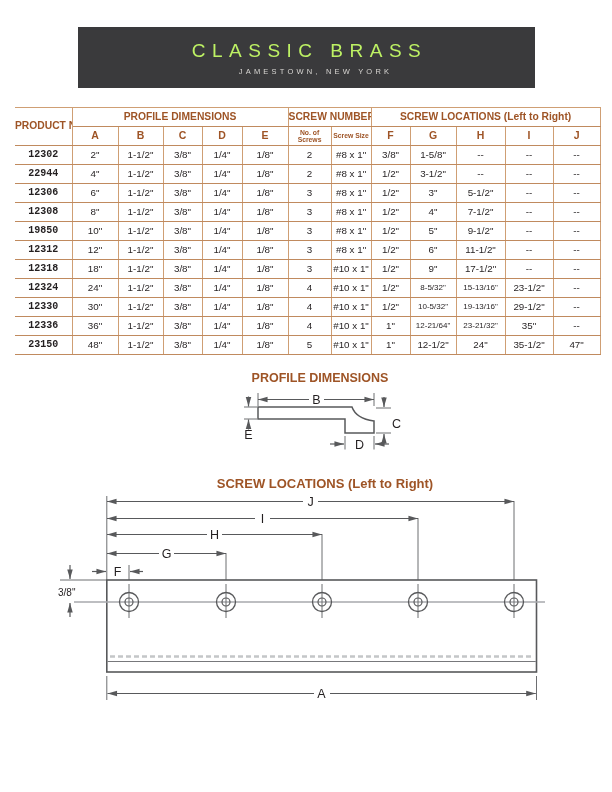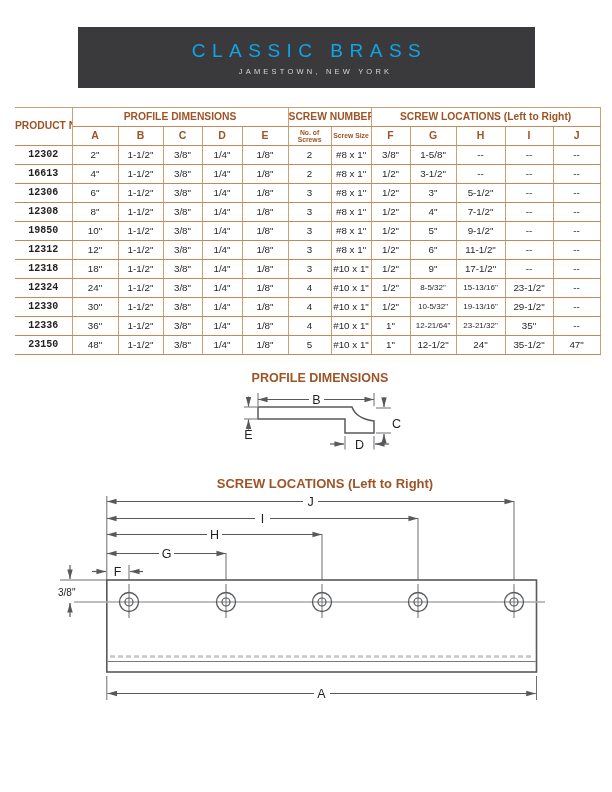--- a/index.html
+++ b/index.html
@@ -7,21 +7,21 @@
     position:relative; width:612px; height:792px; background:#ffffff;
     font-family:"Liberation Sans", sans-serif; overflow:hidden;
   }
 
   
   .banner {
     position:absolute; left:78px; top:27px; width:457px; height:61px;
     background:#3a3a3c; text-align:center;
   }
   .banner-title {
-    color:#0ea5e9; font-size:19px; font-weight:400;
+    color:#bef264; font-size:19px; font-weight:400;
     letter-spacing:6.5px; padding-top:13px; padding-left:6px;
   }
   .banner-sub {
     color:#d8d6d3; font-size:7.5px; font-weight:400;
     letter-spacing:3.2px; margin-top:5px; padding-left:18px;
   }
 
   
   table.spec {
     position:absolute; left:15px; top:107px; width:585px;
@@ -126,21 +126,21 @@
           <td>1/8"</td>
           <td>2</td>
           <td>#8 x 1"</td>
           <td>3/8"</td>
           <td>1-5/8"</td>
           <td>--</td>
           <td>--</td>
           <td>--</td>
         </tr>
         <tr>
-          <td class="prod">16613</td>
+          <td class="prod">22944</td>
           <td>4"</td>
           <td>1-1/2"</td>
           <td>3/8"</td>
           <td>1/4"</td>
           <td>1/8"</td>
           <td>2</td>
           <td>#8 x 1"</td>
           <td>1/2"</td>
           <td>3-1/2"</td>
           <td>--</td>

